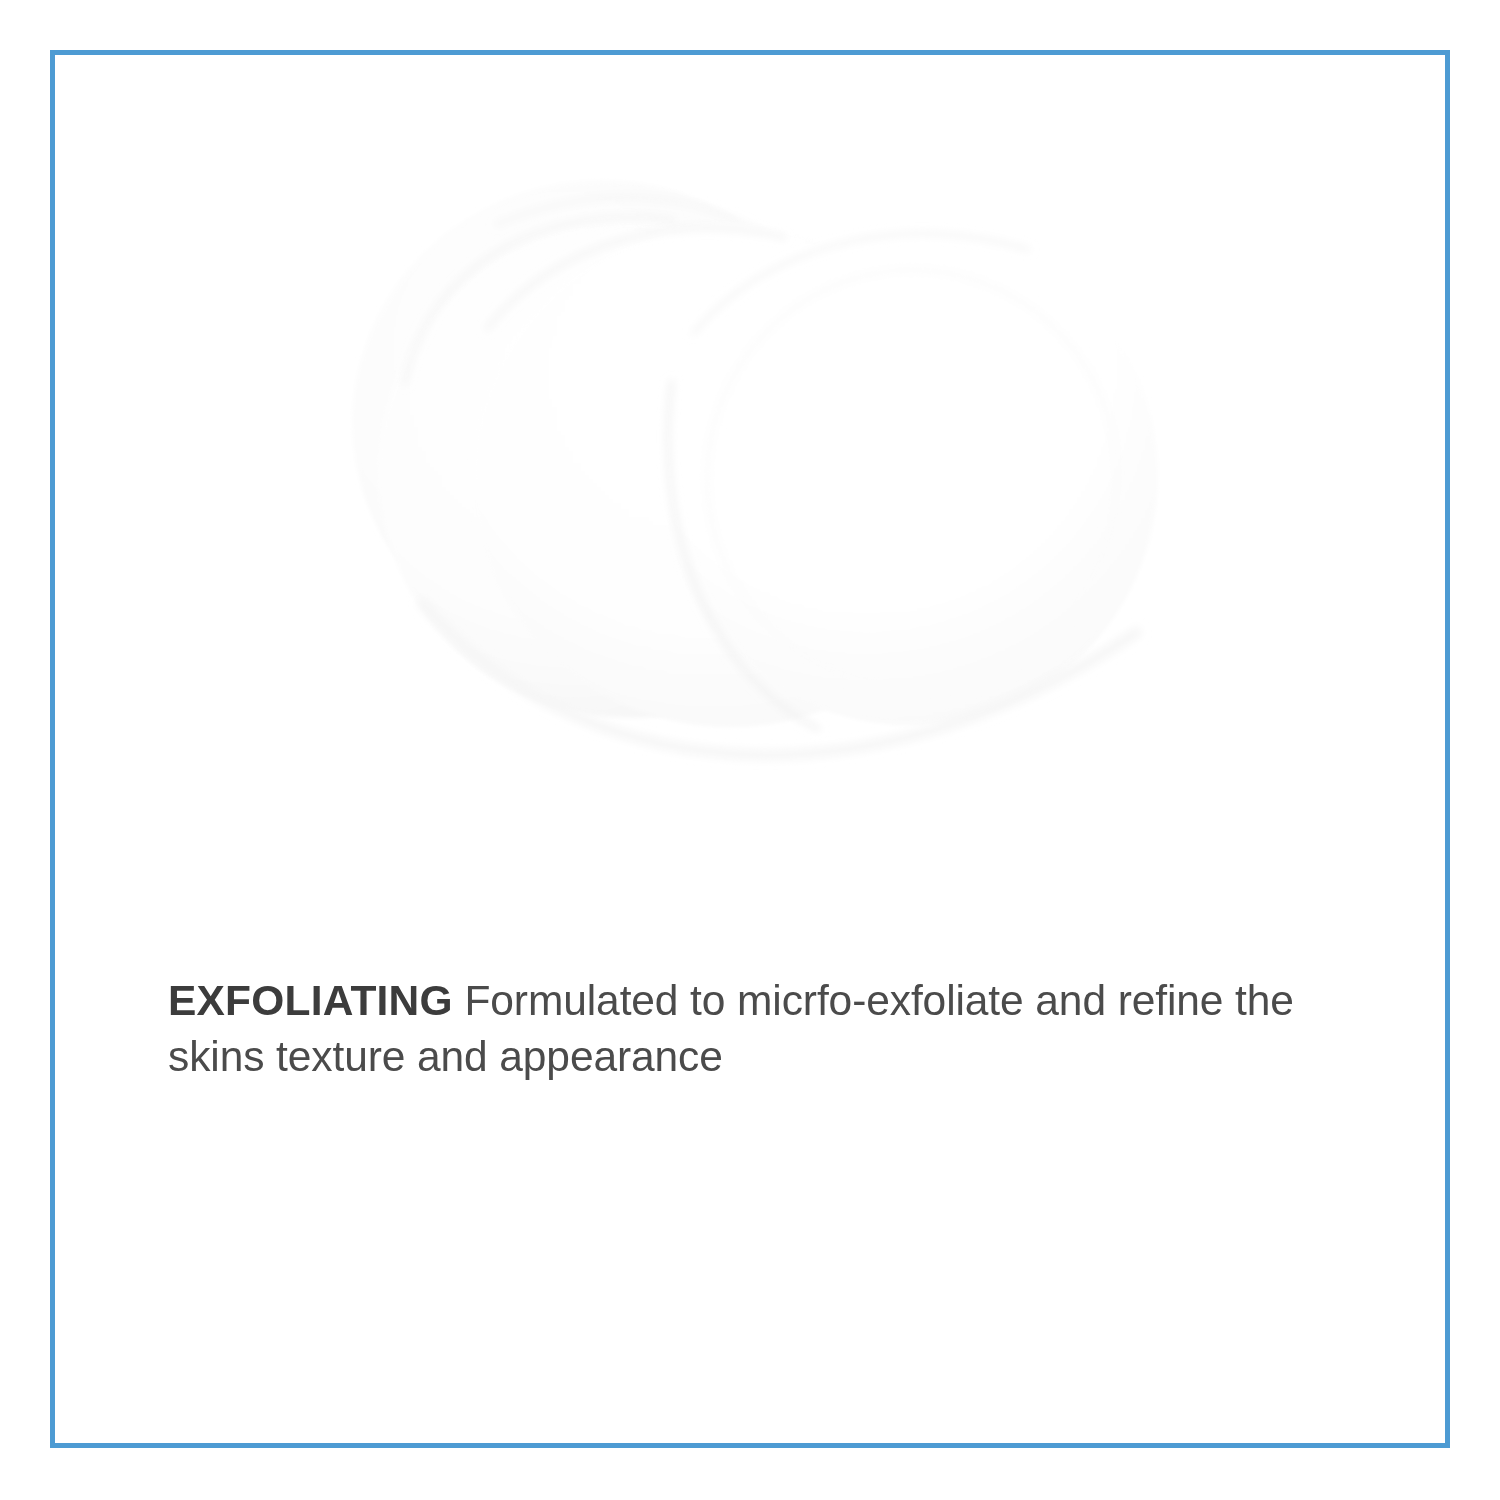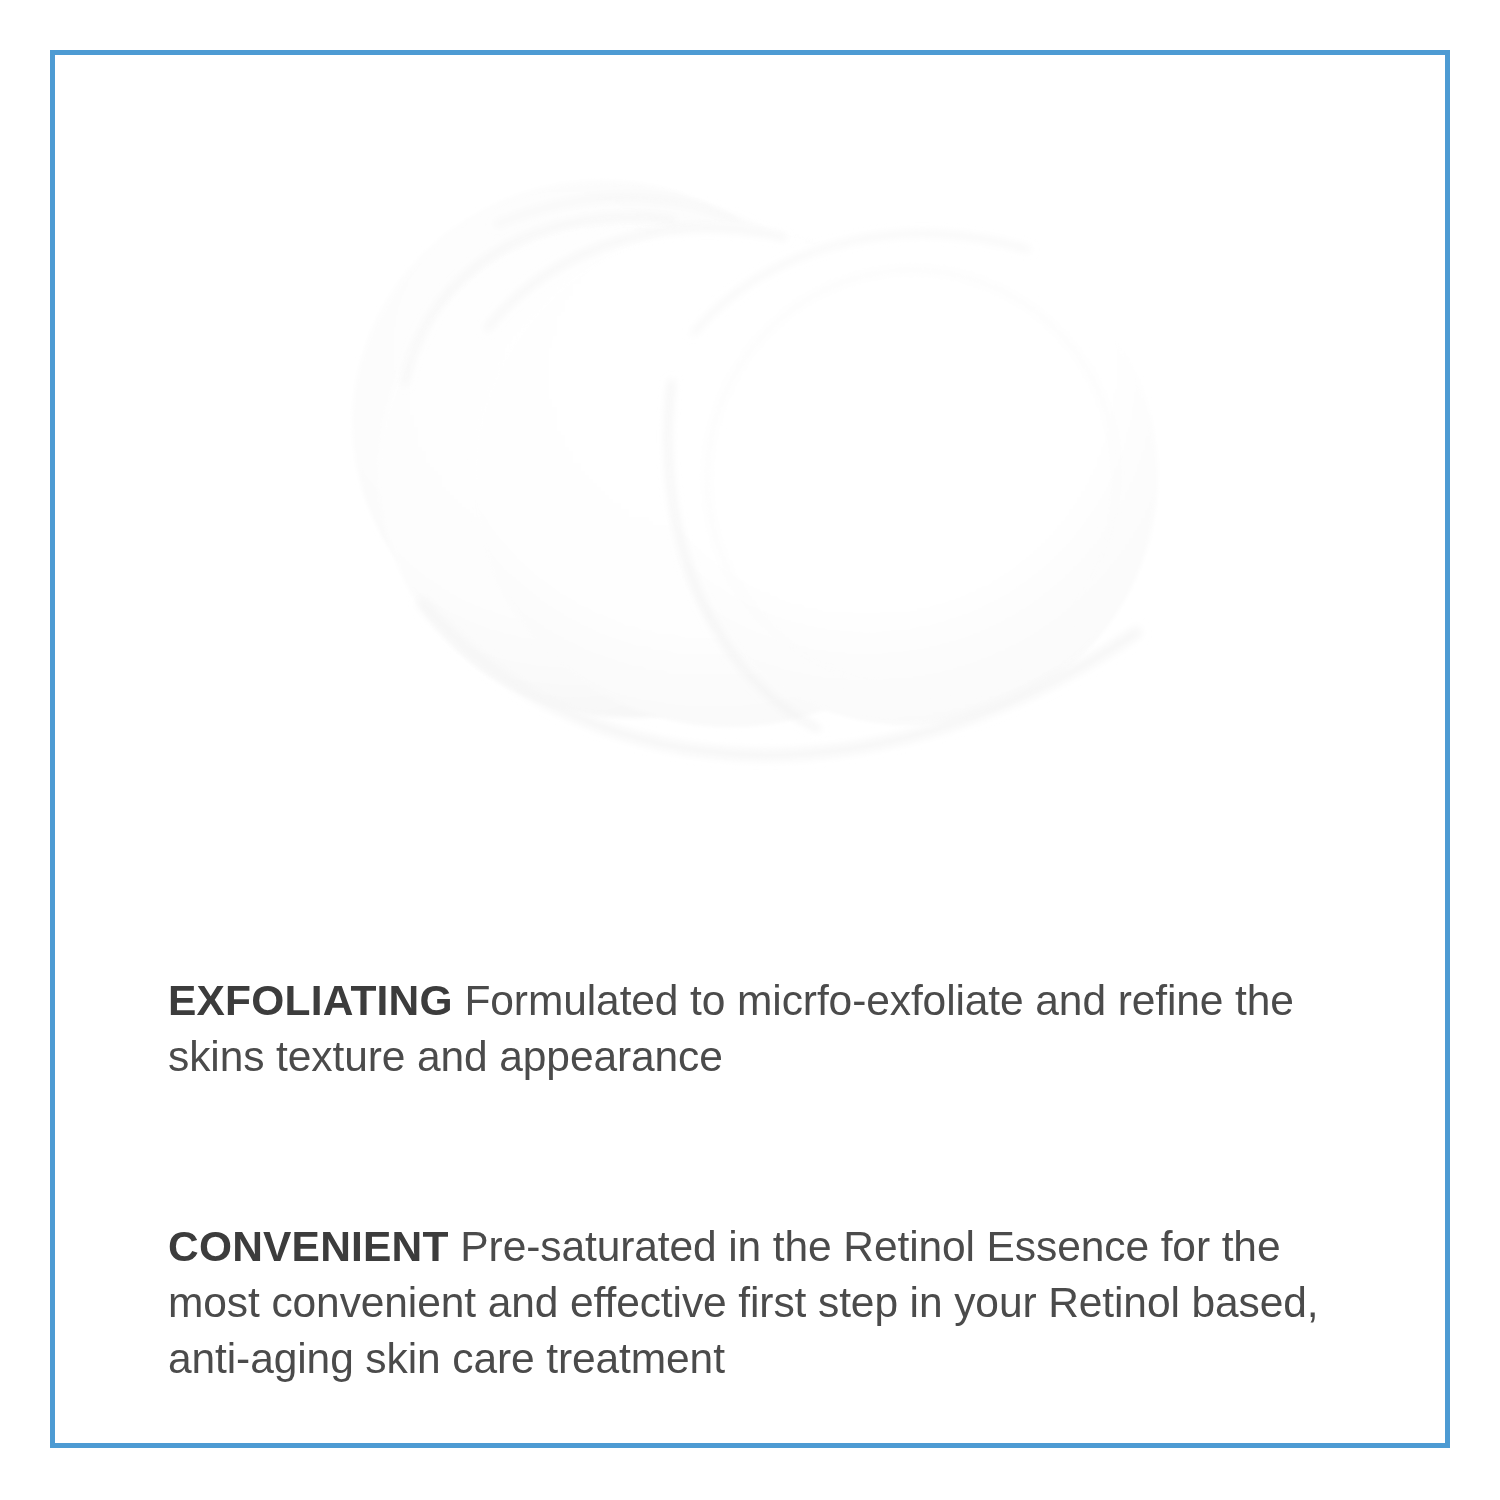--- a/index.html
+++ b/index.html
@@ -135,15 +135,14 @@
       <path d="M 392 205 C 470 110 610 82 730 120" fill="none" stroke="#f1f1f1" stroke-width="3" filter="url(#softer)"></path>
 
       <ellipse cx="612" cy="348" rx="205" ry="208" fill="none" stroke="#fbfbfb" stroke-width="5" filter="url(#softer)" transform="rotate(4 612 348)"></ellipse>
 
       <path d="M 120 470 C 270 650 560 690 840 500" fill="none" stroke="#f6f6f6" stroke-width="10" filter="url(#softer)"></path>
     </svg>
   </div>
 
   <p id="feature-block-1" class="feature-block"><span class="feature-lead">EXFOLIATING</span><span class="feature-body"> Formulated to micrfo-exfoliate and refine the skins texture and appearance</span></p>
 
-  <p id="feature-block-2" class="feature-block"><span class="feature-lead">CONVENIENT</span><span class="feature-body"> Pre-saturated in the Retinol Essence for the most convenient and effective first step in your Retinol based, anti-aging skin care treatment</span></p>
 
 </div>
 
 </body></html>

